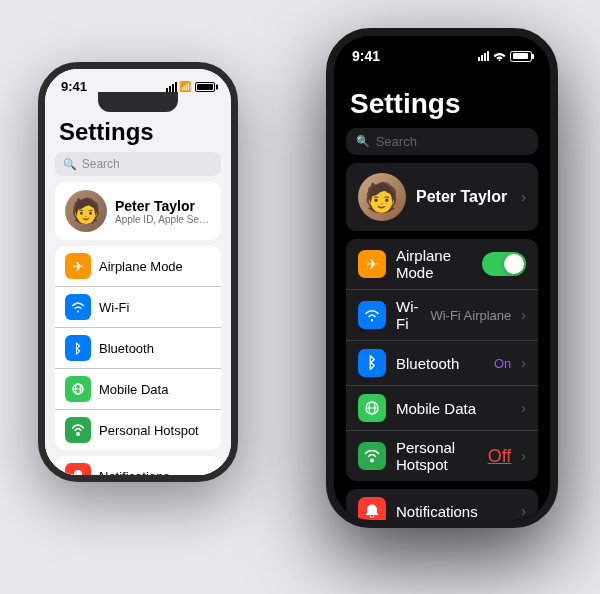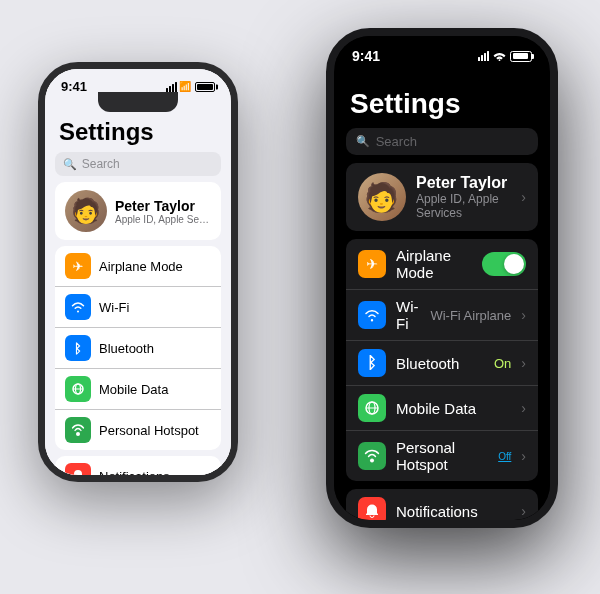--- a/index.html
+++ b/index.html
@@ -265,21 +265,20 @@
 
         <div style="margin:4px 12px;background:#1c1c1e;border-radius:10px;padding:6px 10px;display:flex;align-items:center;gap:6px;">
           <span style="color:#636366;font-size:11px;">🔍</span>
           <span style="font-size:13px;color:#636366;">Search</span>
         </div>
 
         <div style="margin:8px 12px;background:#1c1c1e;border-radius:10px;padding:10px 12px;display:flex;align-items:center;gap:10px;">
           <div style="width:48px;height:48px;border-radius:50%;background:linear-gradient(135deg,#c8a882,#906040);display:flex;align-items:center;justify-content:center;font-size:28px;flex-shrink:0;">🧑</div>
           <div style="flex:1;min-width:0;">
             <div style="font-size:16px;font-weight:600;color:#fff;">Peter Taylor</div>
-            <div style="font-size:12px;color:#8e8e93;">Apple ID, Apple Services</div>
           </div>
           <span style="color:#636366;font-size:14px;">›</span>
         </div>
 
         <div style="margin:8px 12px;background:#1c1c1e;border-radius:10px;overflow:hidden;">
 
           <div style="display:flex;align-items:center;padding:8px 12px;gap:10px;border-bottom:0.5px solid #3a3a3c;">
             <div style="width:28px;height:28px;border-radius:7px;background:#ff9500;display:flex;align-items:center;justify-content:center;font-size:14px;color:#fff;flex-shrink:0;">✈</div>
             <span style="font-size:15px;color:#fff;flex:1;">Airplane Mode</span>
             <div style="width:44px;height:24px;border-radius:12px;background:#34c759;position:relative;flex-shrink:0;cursor:pointer;">
@@ -296,21 +295,21 @@
                 </svg>
             </div>
             <span style="font-size:15px;color:#fff;flex:1;">Wi-Fi</span>
             <span style="font-size:13px;color:#8e8e93;">Wi-Fi Airplane</span>
             <span style="color:#636366;font-size:14px;">›</span>
           </div>
 
           <div style="display:flex;align-items:center;padding:8px 12px;gap:10px;border-bottom:0.5px solid #3a3a3c;">
             <div style="width:28px;height:28px;border-radius:7px;background:#007aff;display:flex;align-items:center;justify-content:center;font-size:16px;color:#fff;flex-shrink:0;font-weight:700;">ᛒ</div>
             <span style="font-size:15px;color:#fff;flex:1;">Bluetooth</span>
-            <span style="font-size:13px;color:#bef264;">On</span>
+            <span style="font-size:13px;color:#8b5cf6;">On</span>
             <span style="color:#636366;font-size:14px;">›</span>
           </div>
 
           <div style="display:flex;align-items:center;padding:8px 12px;gap:10px;border-bottom:0.5px solid #3a3a3c;">
             <div style="width:28px;height:28px;border-radius:7px;background:#34c759;display:flex;align-items:center;justify-content:center;flex-shrink:0;">
               <svg width="16" height="16" viewBox="0 0 16 16" fill="none">
                   <circle cx="8" cy="8" r="6" stroke="white" stroke-width="1.5" fill="none"></circle>
                   <ellipse cx="8" cy="8" rx="3" ry="6" stroke="white" stroke-width="1.2" fill="none"></ellipse>
                   <line x1="2" y1="8" x2="14" y2="8" stroke="white" stroke-width="1.2"></line>
                 </svg>
@@ -321,21 +320,21 @@
 
           <div style="display:flex;align-items:center;padding:8px 12px;gap:10px;">
             <div style="width:28px;height:28px;border-radius:7px;background:#2ca84e;display:flex;align-items:center;justify-content:center;flex-shrink:0;">
               <svg width="16" height="16" viewBox="0 0 16 16" fill="none">
                   <path d="M8 10.5a2 2 0 1 0 0 4 2 2 0 0 0 0-4z" fill="white"></path>
                   <path d="M4.5 8.5C5.5 7.2 6.7 6.5 8 6.5s2.5.7 3.5 2" stroke="white" stroke-width="1.4" stroke-linecap="round" fill="none"></path>
                   <path d="M1.5 5.5C3.2 3.5 5.5 2.5 8 2.5s4.8 1 6.5 3" stroke="white" stroke-width="1.4" stroke-linecap="round" fill="none"></path>
                 </svg>
             </div>
             <span style="font-size:15px;color:#fff;flex:1;">Personal Hotspot</span>
-            <span style="font-size:10px;color:#0ea5e9;text-decoration:underline;">Off</span>
+            <span style="font-size:18px;color:#ef4444;text-decoration:underline;">Off</span>
             <span style="color:#636366;font-size:14px;">›</span>
           </div>
         </div>
 
         <div style="margin:8px 12px;background:#1c1c1e;border-radius:10px;overflow:hidden;">
 
           <div style="display:flex;align-items:center;padding:8px 12px;gap:10px;border-bottom:0.5px solid #3a3a3c;">
             <div style="width:28px;height:28px;border-radius:7px;background:#ff3b30;display:flex;align-items:center;justify-content:center;flex-shrink:0;">
               <svg width="16" height="16" viewBox="0 0 16 16" fill="none">
                   <path d="M8 1.5a5 5 0 0 0-5 5v3.5l-1 1.2V12h12v-.8l-1-1.2V6.5a5 5 0 0 0-5-5z" fill="white"></path>

